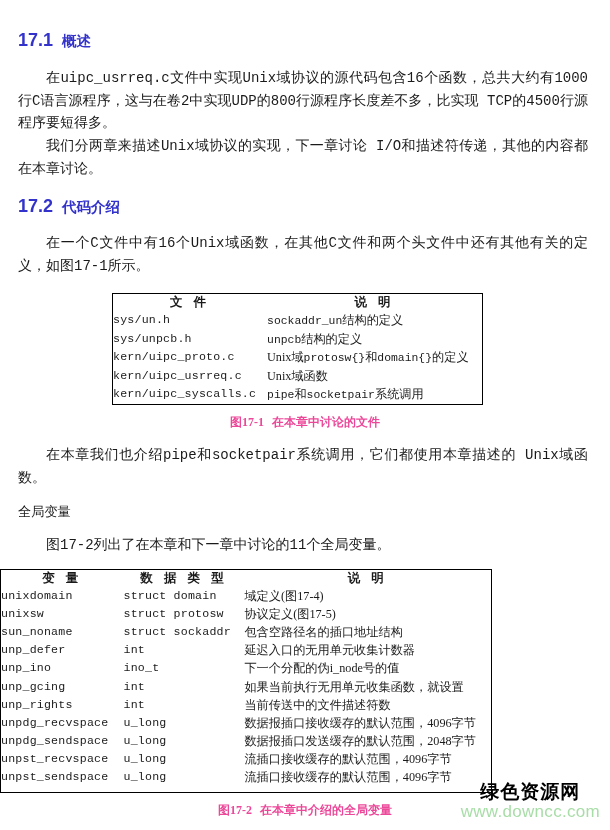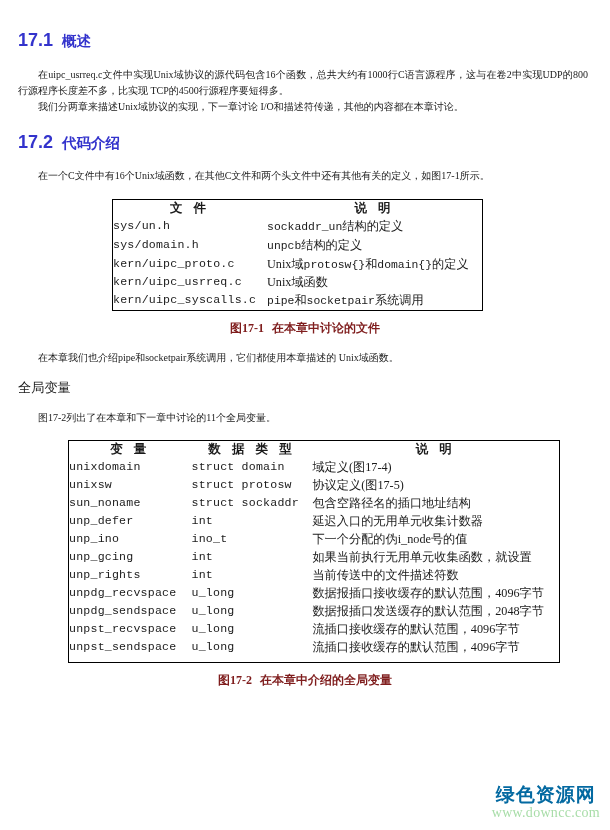--- a/index.html
+++ b/index.html
@@ -48,26 +48,27 @@
     font-family: "Liberation Sans", sans-serif;
     font-size: 18px;
   }
   .section-heading .sec-title {
     font-family: "Liberation Serif", serif;
     margin-top: 37px;
   }
 
   
   .body-text {
-    font-size: 10px;
+    font-size: 14px;
     line-height: 1.62;
     margin: 0;
     padding: 0 22px 0 18px;
     text-align: justify;
     text-justify: inter-ideograph;
+    font-family: Liberation Mono, monospace;
   }
   .body-text.indent {
     text-indent: 2em;
   }
   .sub-heading {
     font-size: 13.2px;
     margin: 0;
     padding-left: 18px;
     font-weight: normal;
   }
@@ -115,48 +116,48 @@
     white-space: nowrap;
     overflow: hidden;
   }
   .desc-cell .mix {
     font-family: "Liberation Mono", "DejaVu Sans Mono", monospace;
     font-size: 11.4px;
   }
 
   
   .fig-caption {
-    color: #7f1d1d;
+    color: #ec4899;
     font-weight: bold;
     font-size: 12px;
     text-align: center;
     margin: 0;
   }
   .fig-caption .cap-num { margin-right: 8px; }
 
   
   .watermark {
     position: absolute;
     right: 10px;
     bottom: 10px;
     text-align: center;
     line-height: 1;
     user-select: none;
   }
   .watermark .wm-cn {
-    color: #0369a1;
+    color: #000000;
     font-size: 19px;
     font-weight: bold;
     letter-spacing: 1px;
     font-family: "Liberation Serif", serif;
   }
   .watermark .wm-url {
     color: #a8dda8;
-    font-size: 14px;
-    font-family: Liberation Serif, serif;
+    font-size: 17px;
+    font-family: Liberation Sans, sans-serif;
     margin-top: 2px;
     letter-spacing: 0.3px;
   }
 </style>
 </head>
 <body>
 
 <div class="page">
 
 
@@ -189,21 +190,21 @@
           <th class="tbl-head-cell">文  件</th>
           <th class="tbl-head-cell">说  明</th>
         </tr>
       </thead>
       <tbody>
         <tr>
           <td class="tbl-cell code-cell">sys/un.h</td>
           <td class="tbl-cell desc-cell"><span class="mix">sockaddr_un</span><span>结构的定义</span></td>
         </tr>
         <tr>
-          <td class="tbl-cell code-cell" style="padding-top:0">sys/domain.h</td>
+          <td class="tbl-cell code-cell" style="padding-top:0">sys/unpcb.h</td>
           <td class="tbl-cell desc-cell" style="padding-top:0"><span class="mix">unpcb</span><span>结构的定义</span></td>
         </tr>
         <tr class="grp-sep">
           <td class="tbl-cell code-cell">kern/uipc_proto.c</td>
           <td class="tbl-cell desc-cell"><span>Unix域</span><span class="mix">protosw{}</span><span>和</span><span class="mix">domain{}</span><span>的定义</span></td>
         </tr>
         <tr>
           <td class="tbl-cell code-cell" style="padding-top:0">kern/uipc_usrreq.c</td>
           <td class="tbl-cell desc-cell" style="padding-top:0"><span>Unix域函数</span></td>
         </tr>
@@ -223,21 +224,21 @@
   <p class="body-text indent">在本章我们也介绍pipe和socketpair系统调用，它们都使用本章描述的 Unix域函数。</p>
 
   <div style="height:13px"></div>
   <p class="sub-heading">全局变量</p>
 
   <div style="height:13px"></div>
   <p class="body-text indent">图17-2列出了在本章和下一章中讨论的11个全局变量。</p>
 
   <div style="height:13px"></div>
   <div class="fig-block">
-    <table class="doc-table" style="width:492px; margin-left:68px;">
+    <table class="doc-table" style="width:492px; ">
       <colgroup>
           <col style="width:117px">
           <col style="width:115px">
           <col style="width:235px">
         </colgroup>
       <thead>
         <tr>
           <th class="tbl-head-cell">变  量</th>
           <th class="tbl-head-cell">数 据 类 型</th>
           <th class="tbl-head-cell">说  明</th>

